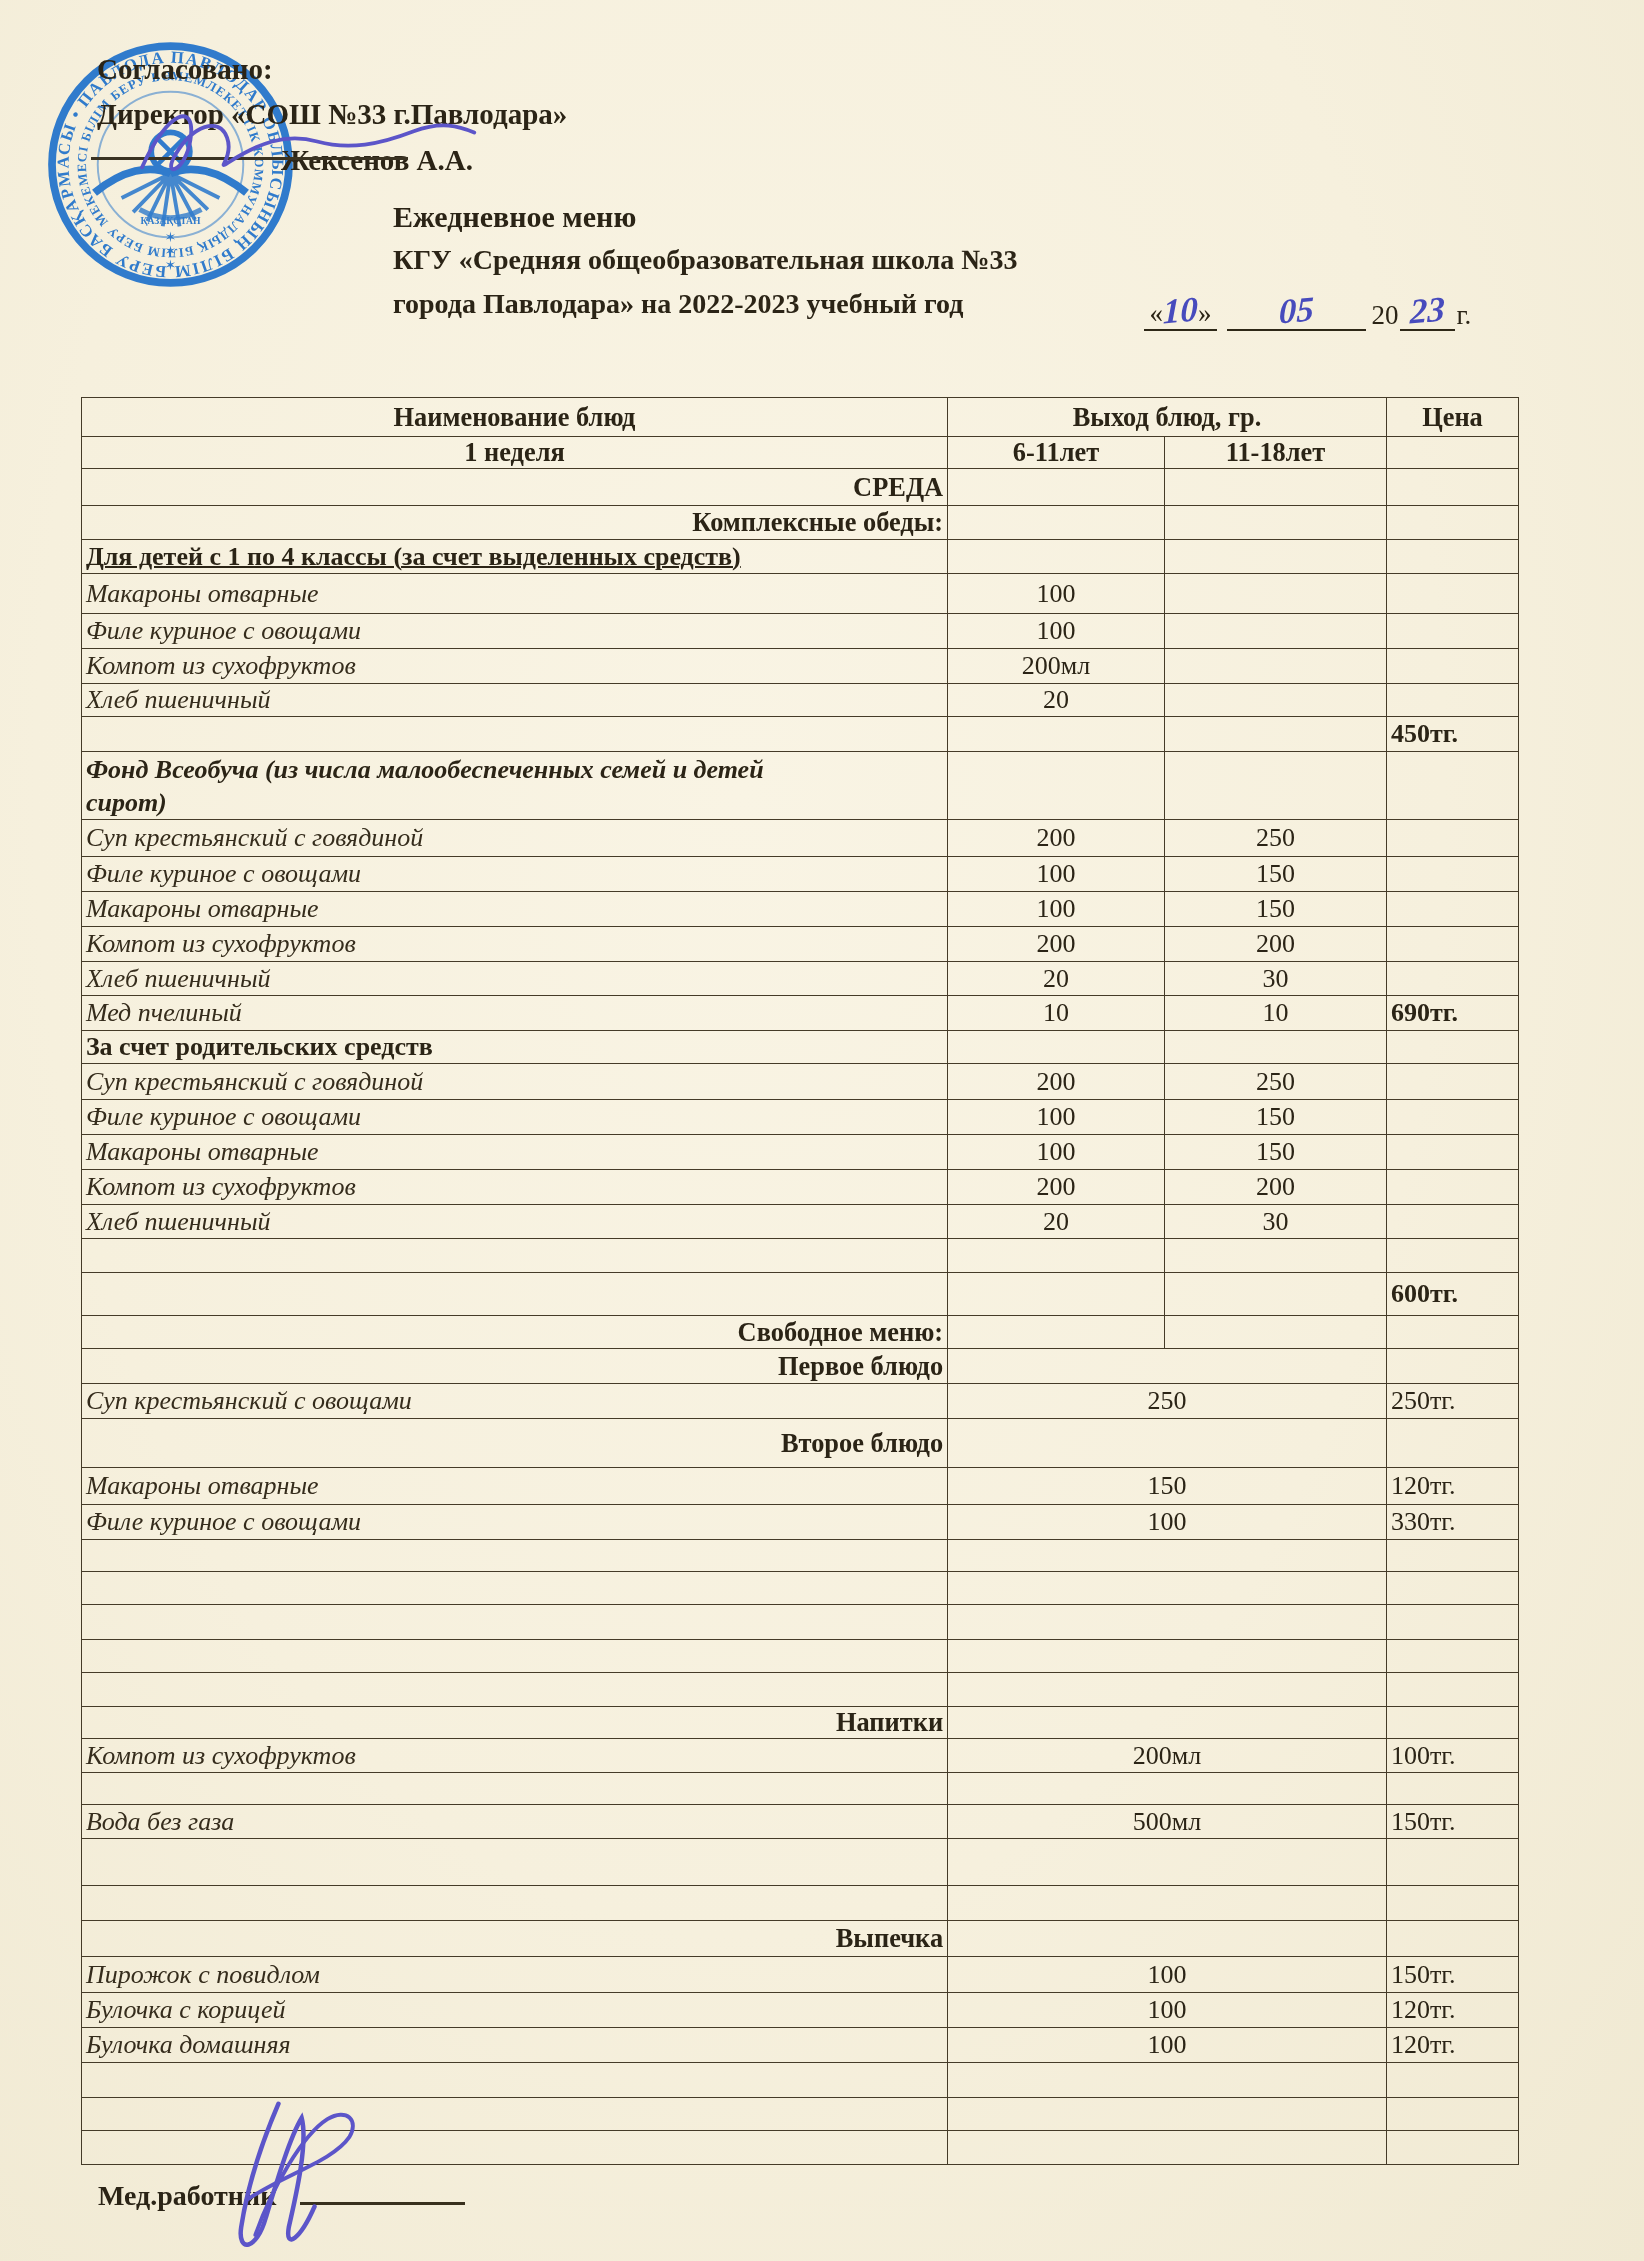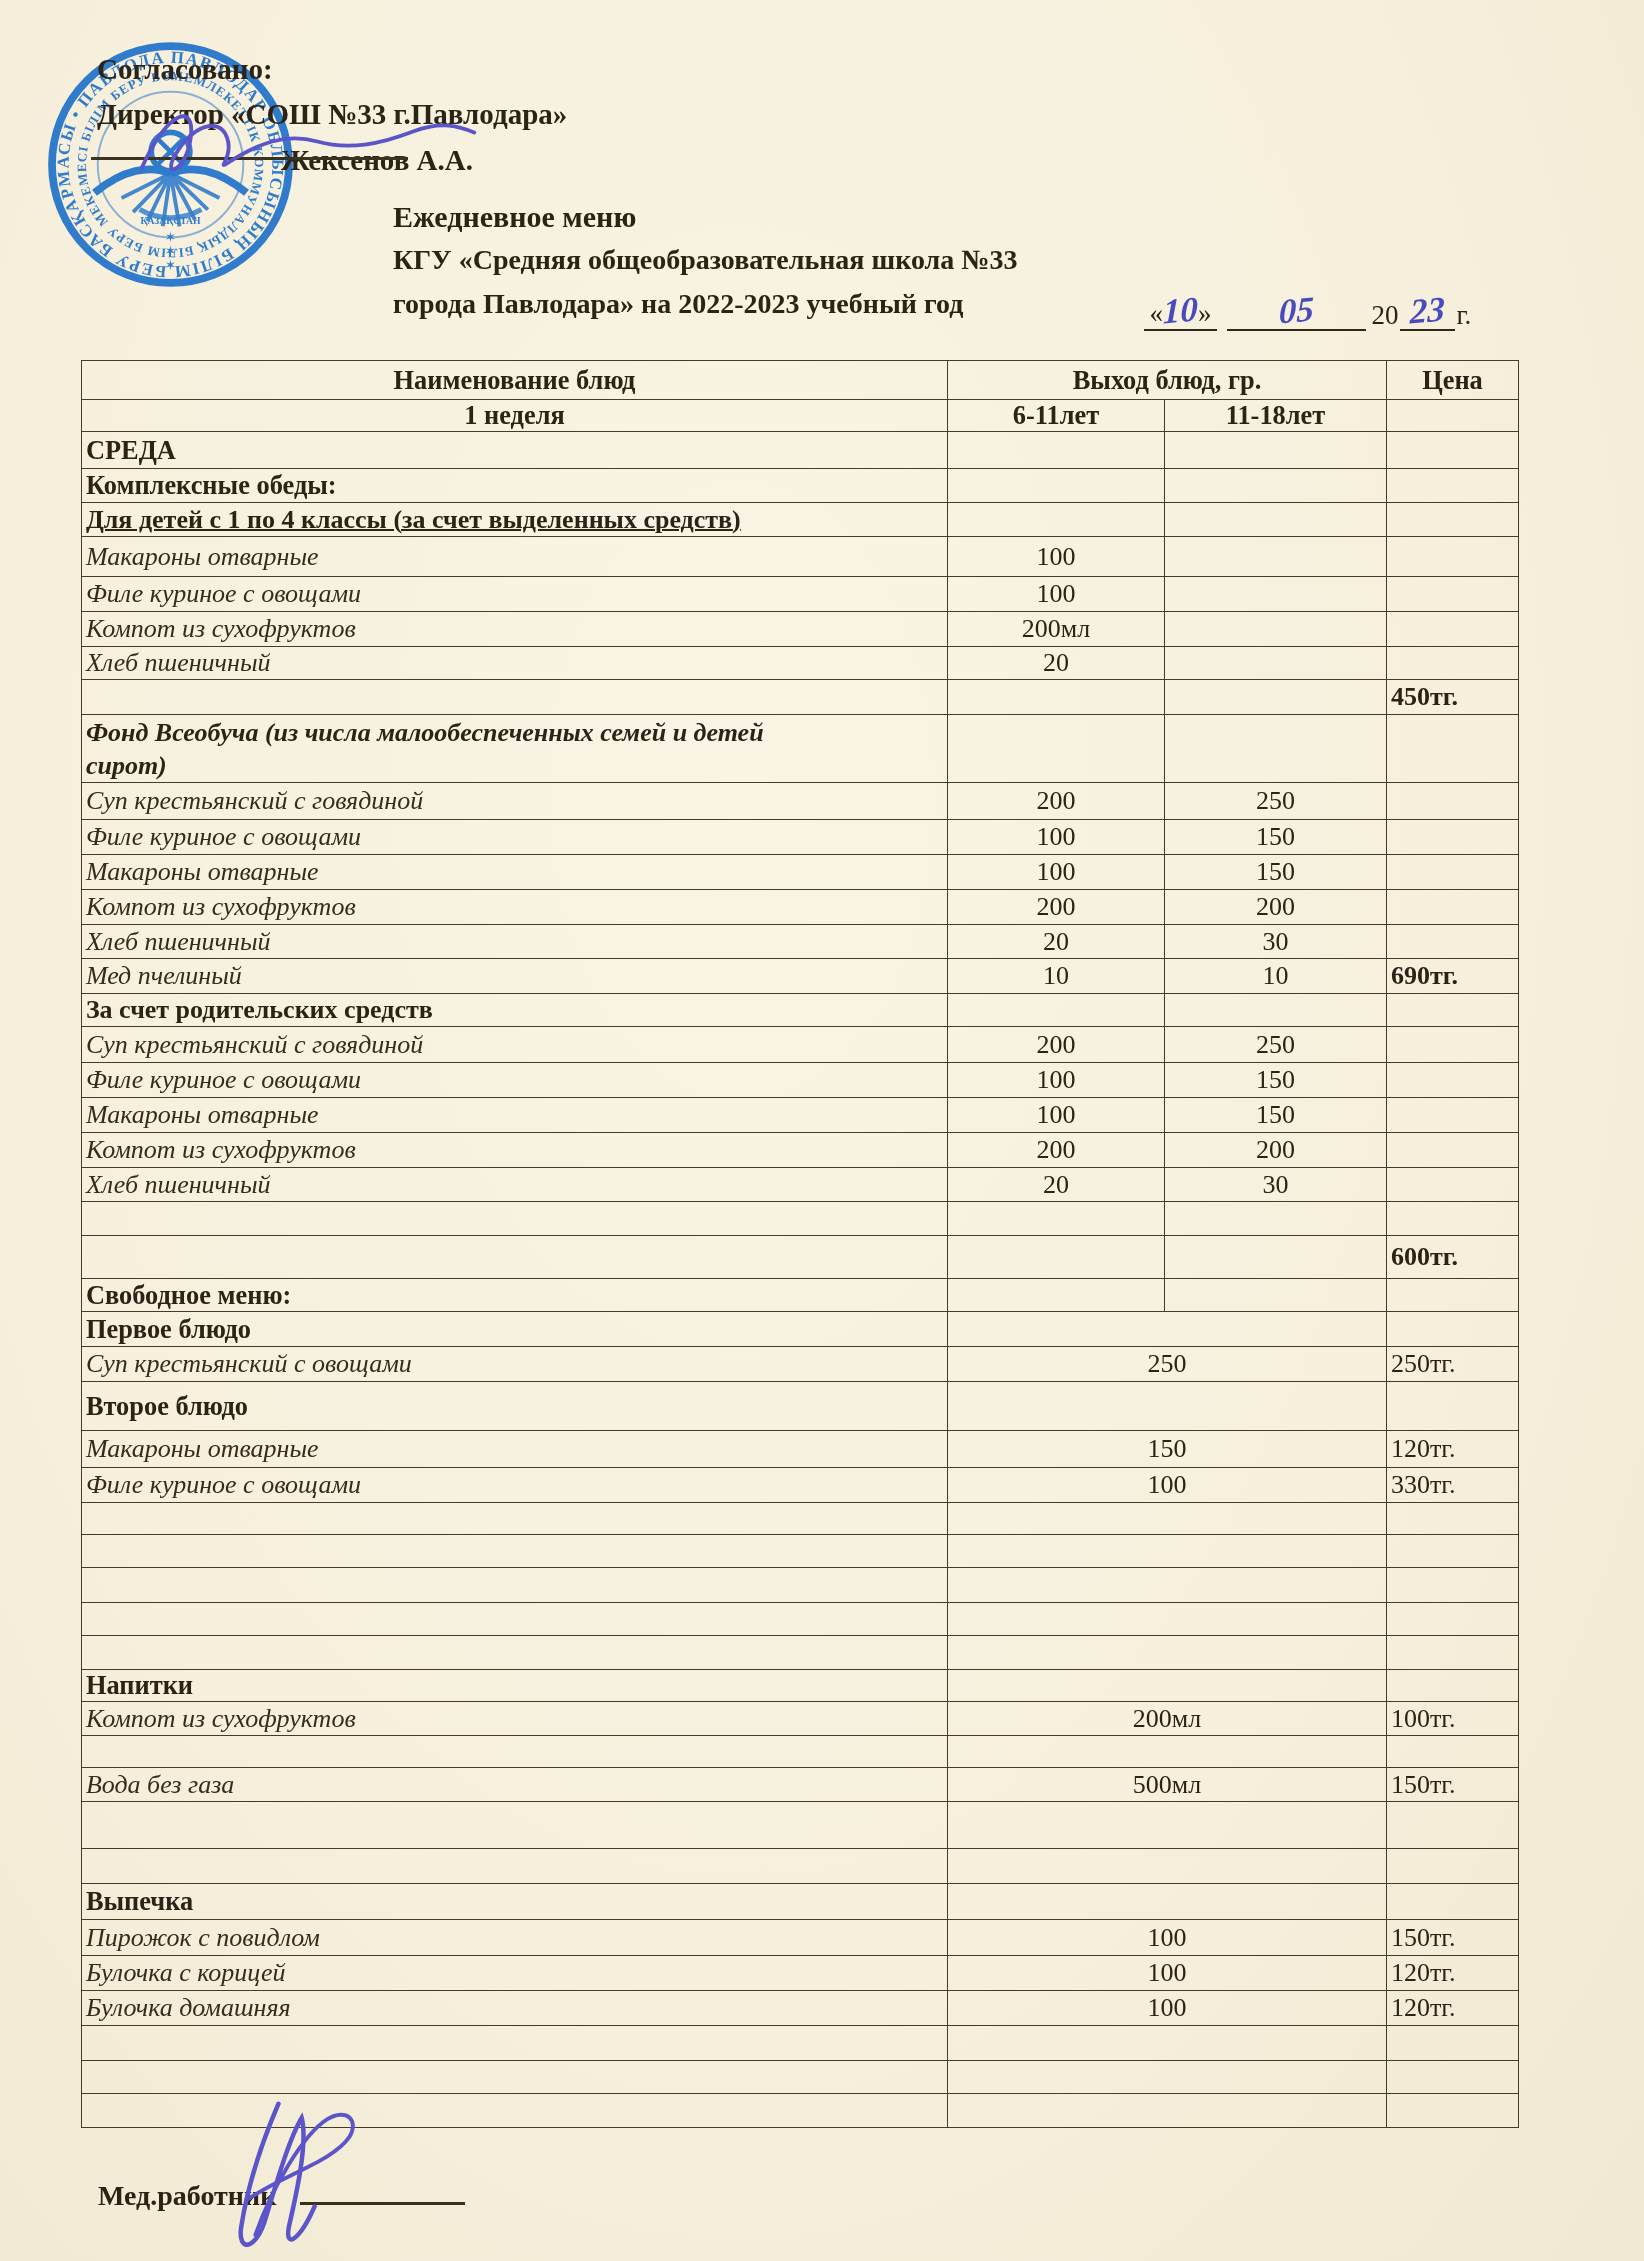--- a/index.html
+++ b/index.html
@@ -33,31 +33,31 @@
   .dgroup{border-bottom:2.6px solid #2e2817;padding:0 5.2px;margin:0 5.2px;display:inline-block;text-align:center;}
   .dgroup.wide{min-width:129px;}
   .dgroup.yrg{min-width:45px;margin:0 1.3px;}
   .printed{display:inline-block;}
   .hand{
     display:inline-block;color:#474bbd;font-style:italic;font-weight:bold;
     font-size:35px;transform:rotate(-5deg) skewX(-6deg);line-height:1;
   }
   
   table.menu{
-    position:absolute;left:81px;top:360px;width:1438px;
+    position:absolute;left:81px;top:397px;width:1438px;
     border-collapse:collapse;table-layout:fixed;
     font-size:26px;color:#2b2416;
   }
   table.menu td{
     border:1.9px solid #453b28;
     padding:0 3.9px;vertical-align:middle;overflow:hidden;
   }
   td.colhead{font-weight:bold;text-align:center;font-size:26.4px;}
   td.name{text-align:left;padding-left:10.3px;}
-  td.name.sec{text-align:left;font-weight:bold;font-size:26.4px;}
+  td.name.sec{text-align:right;font-weight:bold;font-size:26.4px;}
   td.name.sub{font-weight:bold;}
   td.name.subu{font-weight:bold;text-decoration:underline;text-decoration-thickness:1.9px;}
   td.name.subi{font-weight:bold;font-style:italic;line-height:33px;}
   td.name.item{font-style:italic;color:#352c1c;margin-left:24px;}
   td.val{text-align:center;}
   td.price{text-align:left;}
   td.bold{font-weight:bold;}
   
   .footer{position:absolute;left:98px;top:2172px;font-size:28px;font-weight:bold;}
   .fline{display:inline-block;width:165px;height:30px;border-bottom:3.2px solid #38301d;margin-left:17px;}

